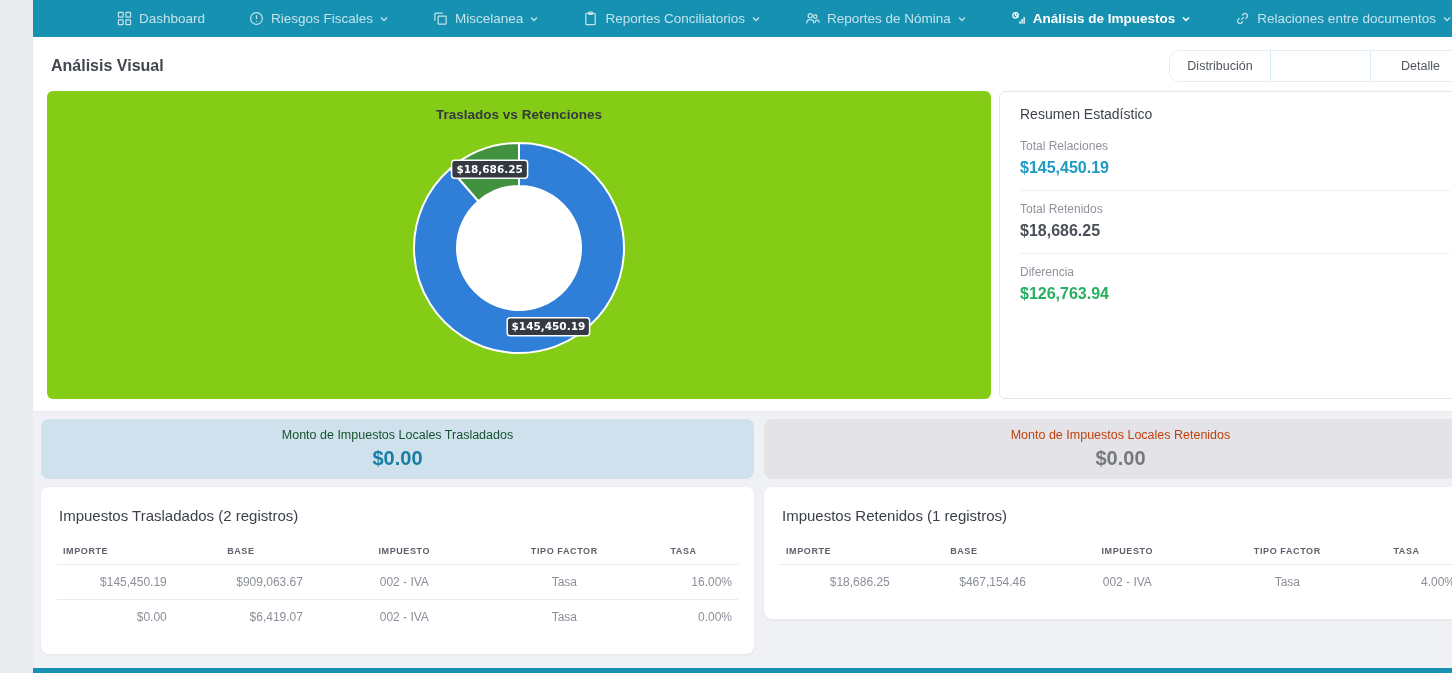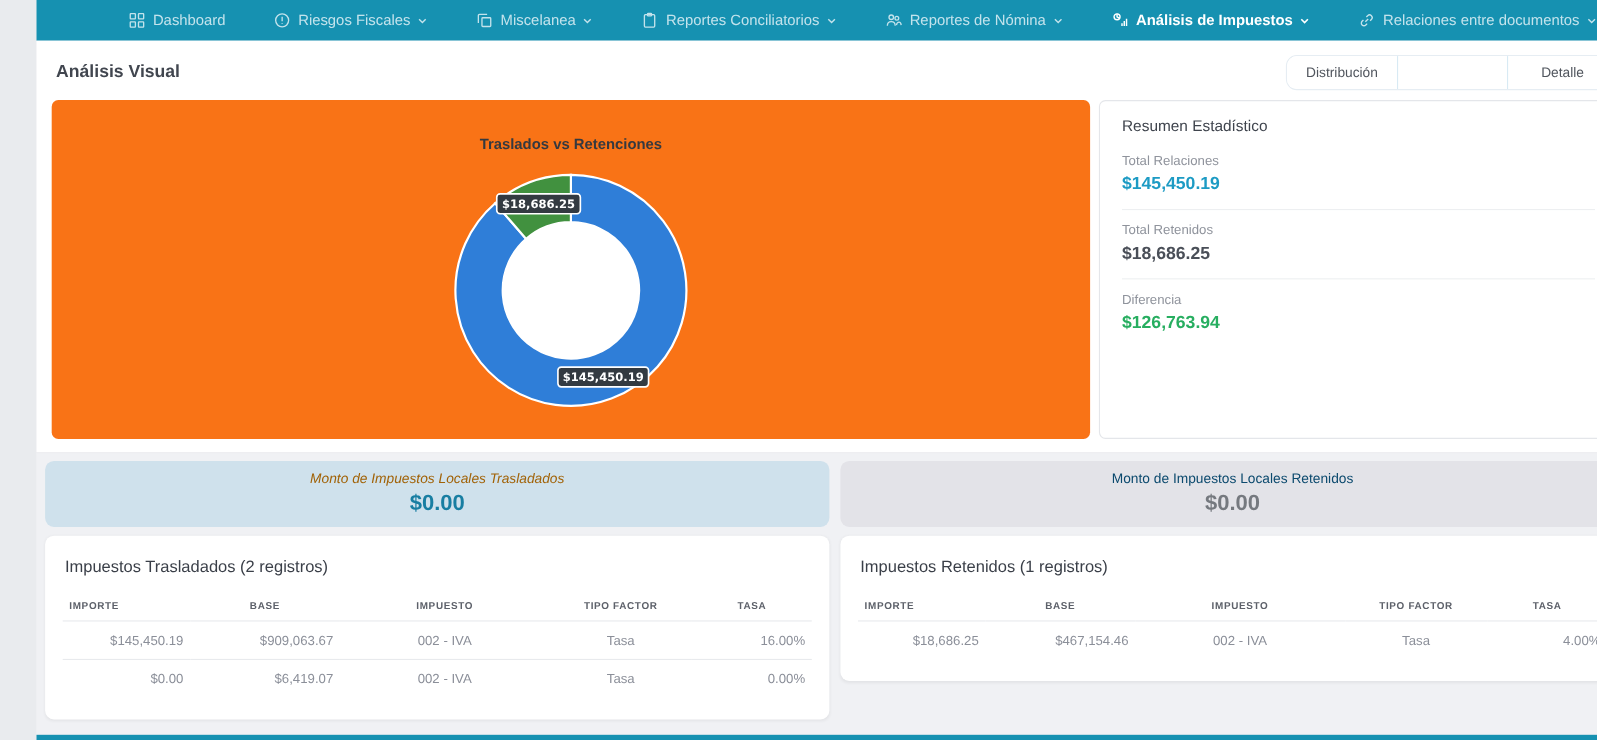--- a/index.html
+++ b/index.html
@@ -15,39 +15,39 @@
 
   
   .panel-top { background:#ffffff; padding:10px 14px 12px 14px; box-shadow:0 1px 2px rgba(0,0,0,.04); }
   .panel-head { display:flex; align-items:center; justify-content:space-between; height:38px; padding-left:4px; }
   .page-title { font-size:16px; font-weight:bold; color:#41464f; }
   .seg { display:flex; border:1px solid #e6edf3; border-radius:10px; overflow:hidden; background:#ffffff; }
   .seg button { width:100px; height:30px; background:#ffffff; border:none; border-left:1px solid #d8eaf4; font-family:inherit; font-size:12.5px; color:#51565e; cursor:pointer; }
   .seg button:first-child { border-left:none; }
 
   .panel-body { display:flex; gap:8px; margin-top:6px; }
-  .chart-card { flex:1; height:308px; background:#f97316; border-radius:6px; display:flex; flex-direction:column; align-items:center;justify-content:center; }
+  .chart-card { flex:1; height:308px; background:#84cc16; border-radius:6px; display:flex; flex-direction:column; align-items:center; }
   .chart-title { margin-top:16px; font-size:13.5px; font-weight:bold; color:#35393f; }
   .chart-card svg { margin-top:6px; }
 
   .stats-card { width:472px; height:308px; background:#ffffff; border:1px solid #e4e6ea; border-radius:6px; padding:14px 20px; }
   .stats-title { font-size:14px; color:#3f444d; margin-bottom:6px; }
   .stat { padding:11px 0 13px 0; border-bottom:1px solid #edeff1; }
   .stat:last-child { border-bottom:none; }
   .stat-label { font-size:12px; color:#8f939c; margin-bottom:6px; }
   .stat-value { font-size:16px; font-weight:bold; color:#4a4f58; }
 
   
   .bands { display:flex; gap:10px; margin:8px 8px 0 8px; }
   .band { flex:1; height:60px; border-radius:8px; display:flex; flex-direction:column; align-items:center; justify-content:center; gap:5px; }
   .band-trasladados { background:#cfe1ec; }
-  .band-trasladados .band-label { color:#a16207;font-style:italic; }
+  .band-trasladados .band-label { color:#14532d; }
   .band-trasladados .band-value { color:#187ea2; }
   .band-retenidos { background:#e3e3e8; }
-  .band-retenidos .band-label { color:#0c4a6e; }
+  .band-retenidos .band-label { color:#c2410c; }
   .band-retenidos .band-value { color:#75797f; }
   .band-label { font-size:12.5px; }
   .band-value { font-size:20px; font-weight:bold; }
 
   
   .tables { display:flex; gap:10px; margin:8px 8px 0 8px; align-items:flex-start; }
   .table-card { flex:1; background:#ffffff; border-radius:8px; box-shadow:0 1px 3px rgba(0,0,0,.06); padding:16px 16px 20px 16px; }
   .table-title { font-size:15px; color:#3a3f48; padding:4px 0 14px 2px; }
   table { width:100%; border-collapse:collapse; }
   th { font-size:9px; letter-spacing:.6px; color:#5d616a; font-weight:bold; padding:8px 6px; }

